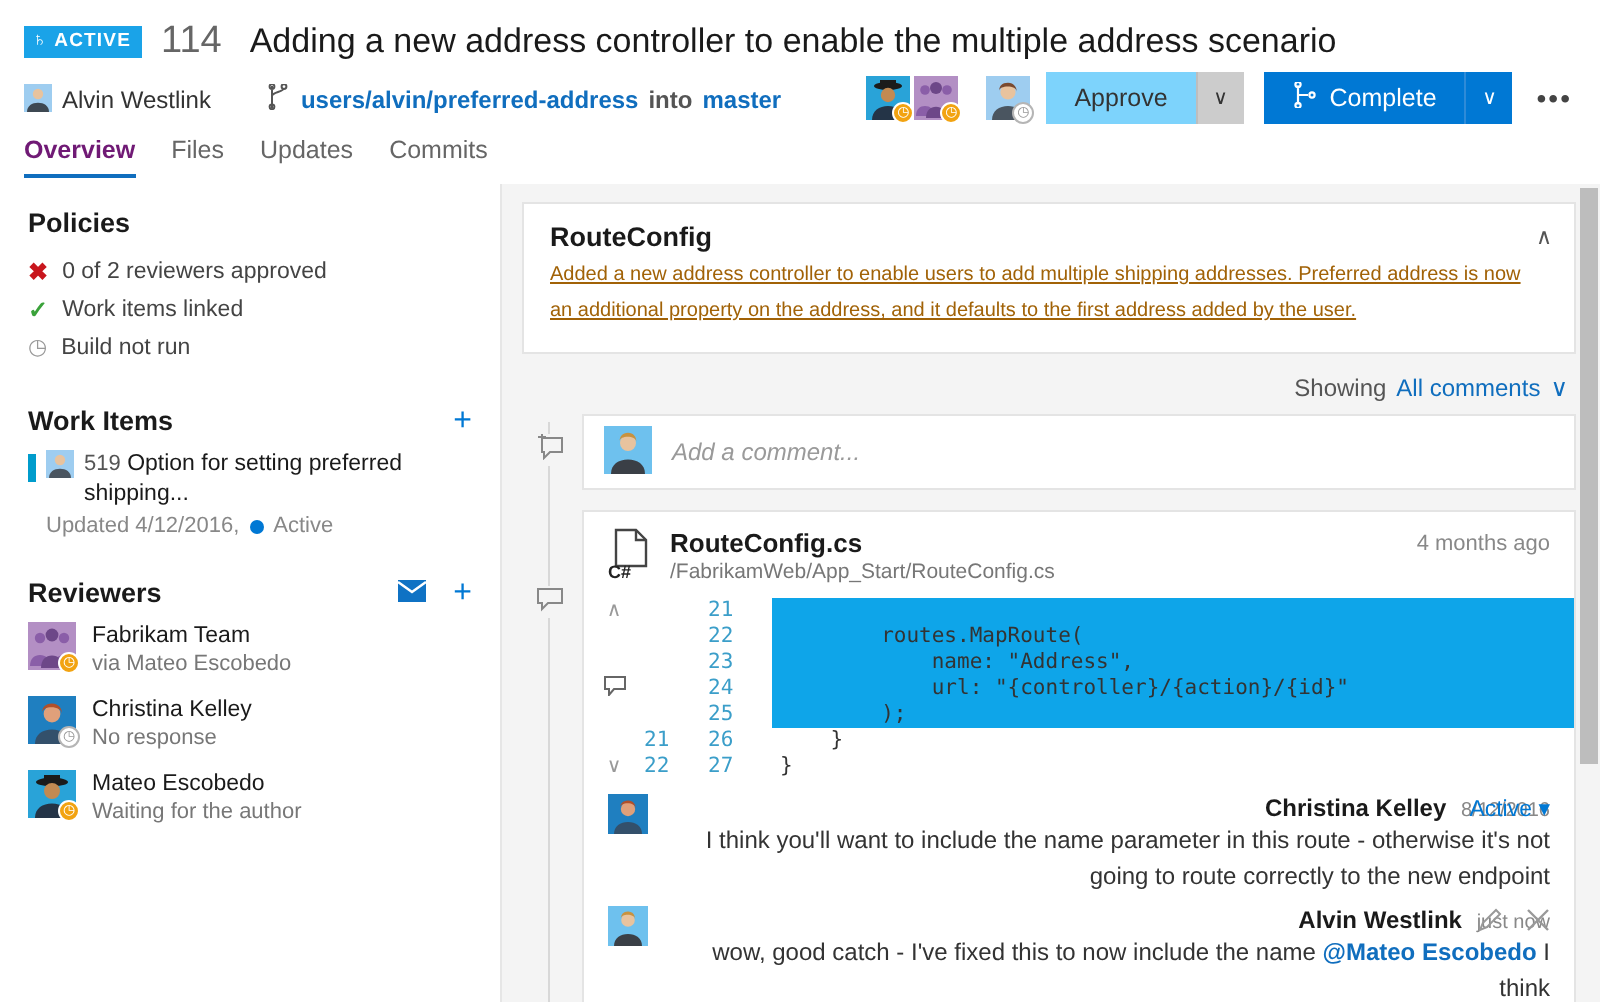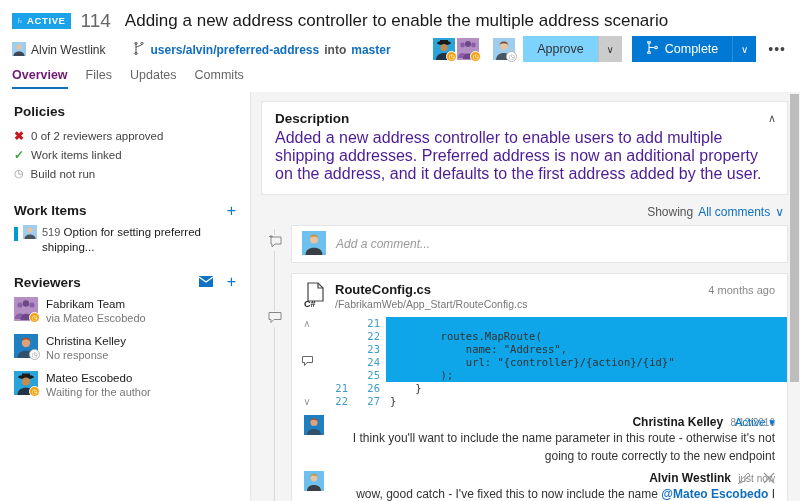--- a/index.html
+++ b/index.html
@@ -96,21 +96,21 @@
   .rev-av { width:24px; height:24px; position:relative; flex:none; }
   .rev-name { font-size:11.5px; color:#1a1a1a; line-height:14px; }
   .rev-status { font-size:11px; color:#777; line-height:14px; }
 
   
   .main { flex:1; background:#f4f4f4; position:relative; overflow:hidden;
           padding:9px 12px 0 10px; }
   .card { background:#fff; border:1px solid #e4e4e4; }
   .desc-card { padding:9px 13px 11px 13px; position:relative; }
   .desc-title { font-size:13.5px; color:#1a1a1a; font-weight:bold; margin-bottom:3px; }
-  .desc-body { font-size:16px; color:#4c1d95; line-height:18px; }
+  .desc-body { font-size:10px; color:#a16207; line-height:18px;text-decoration:underline; }
   .collapse-btn { position:absolute; right:11px; top:10px; background:none;
                   border:none; color:#555; font-size:11px; cursor:pointer; padding:0; }
 
   .showing-row { display:flex; justify-content:flex-end; align-items:center;
                  gap:5px; font-size:12px; color:#555; height:26px; margin-top:4px;
                  padding-right:4px; }
 
   
   .timeline { position:relative; padding-left:30px; }
   .tl-line { position:absolute; left:13px; top:4px; bottom:0; width:1px; background:#d8d8d8; }
@@ -125,21 +125,21 @@
   .file-head { display:flex; align-items:flex-start; padding:0 12px 6px 12px; position:relative; }
   .file-icon { width:24px; height:26px; flex:none; margin-right:7px; }
   .file-name { font-size:13px; font-weight:bold; color:#1a1a1a; line-height:15px; }
   .file-path { font-size:10.5px; color:#777; line-height:14px; }
   .file-time { position:absolute; right:12px; top:2px; font-size:11px; color:#888; }
 
   .diff { display:flex; font-family:"DejaVu Sans Mono", monospace; font-size:10.5px; }
   .diff-gutter { width:30px; flex:none; color:#999; font-size:10px;
                  font-family:"Liberation Sans", sans-serif; }
   .gut-cell { height:13px; line-height:13px; text-align:center; cursor:pointer; }
-  .ln-col { width:32px; flex:none; text-align:right; color:#3b9ec9; padding-right:6px; }
+  .ln-col { width:32px; flex:none; text-align:left; color:#3b9ec9; padding-right:6px; }
   .ln { height:13px; line-height:13px; }
   .code-col { flex:1; }
   .code-line { height:13px; line-height:13px; white-space:pre; padding-left:4px; }
   .code-line.add { background:#0ea5e9; }
 
   .thread { padding:7px 12px 4px 12px; }
   .th-row { display:flex; gap:21px; position:relative;text-align:right; }
   .th-av { width:20px; height:20px; flex:none; }
   .th-name { font-size:12px; font-weight:bold; color:#1a1a1a; }
   .th-time { font-size:10px; color:#888; margin-left:4px; }
@@ -281,20 +281,25 @@
         <span class="wi-bar"></span>
         <span>
           <svg width="14" height="14" viewBox="0 0 14 14">
               <rect width="14" height="14" fill="#9ecdf0"></rect>
               <circle cx="7" cy="5" r="2.6" fill="#e8c39e"></circle>
               <path d="M1.5 14c0-3 2.5-4.6 5.5-4.6S12.5 11 12.5 14z" fill="#4a5560"></path>
             </svg>
         </span>
         <span class="wi-text"><span class="wi-id">519</span> <span>Option for setting preferred shipping...</span></span>
       </div>
+      <div class="wi-sub">
+        <span>Updated 4/12/2016,</span>
+        <span class="dot-blue"></span>
+        <span>Active</span>
+      </div>
     </div>
 
     <div class="sec-spacer"></div>
 
     <div class="section-title">
       <span>Reviewers</span>
       <span>
         <button class="mail-btn">
           <svg width="14" height="11" viewBox="0 0 14 11">
               <rect width="14" height="11" fill="#0f72c4"></rect>
@@ -354,21 +359,21 @@
       <span>
         <div class="rev-name">Mateo Escobedo</div>
         <div class="rev-status">Waiting for the author</div>
       </span>
     </div>
   </div>
 
   <div class="main">
 
     <div class="card desc-card">
-      <div class="desc-title">Description</div>
+      <div class="desc-title">RouteConfig</div>
       <div class="desc-body">Added a new address controller to enable users to add multiple shipping addresses.  Preferred address is now an additional property on the address, and it defaults to the first address added by the user.</div>
       <button class="collapse-btn">∧</button>
     </div>
 
     <div class="showing-row">
       <span>Showing</span>
       <a class="link" href="#">All comments</a>
       <span class="link">∨</span>
     </div>
 

